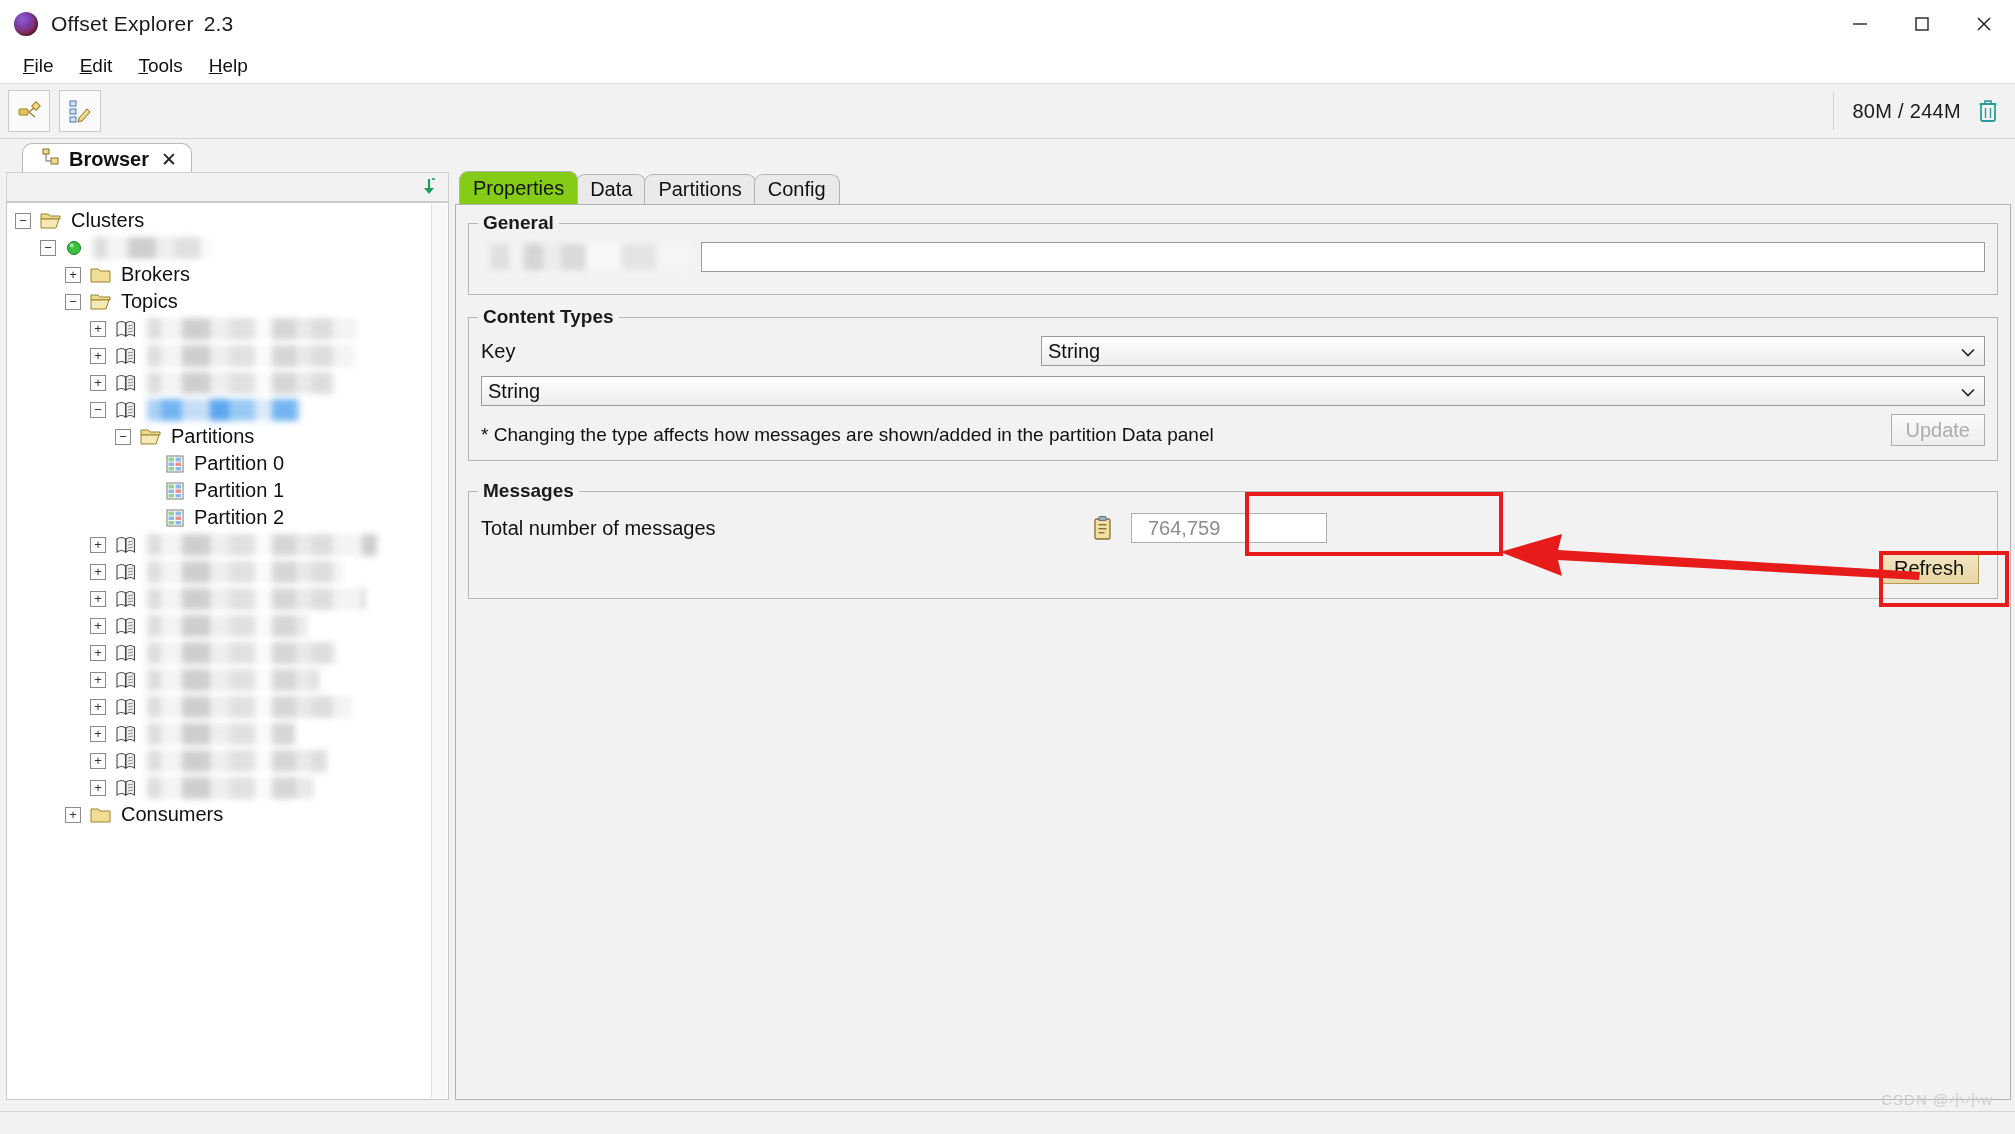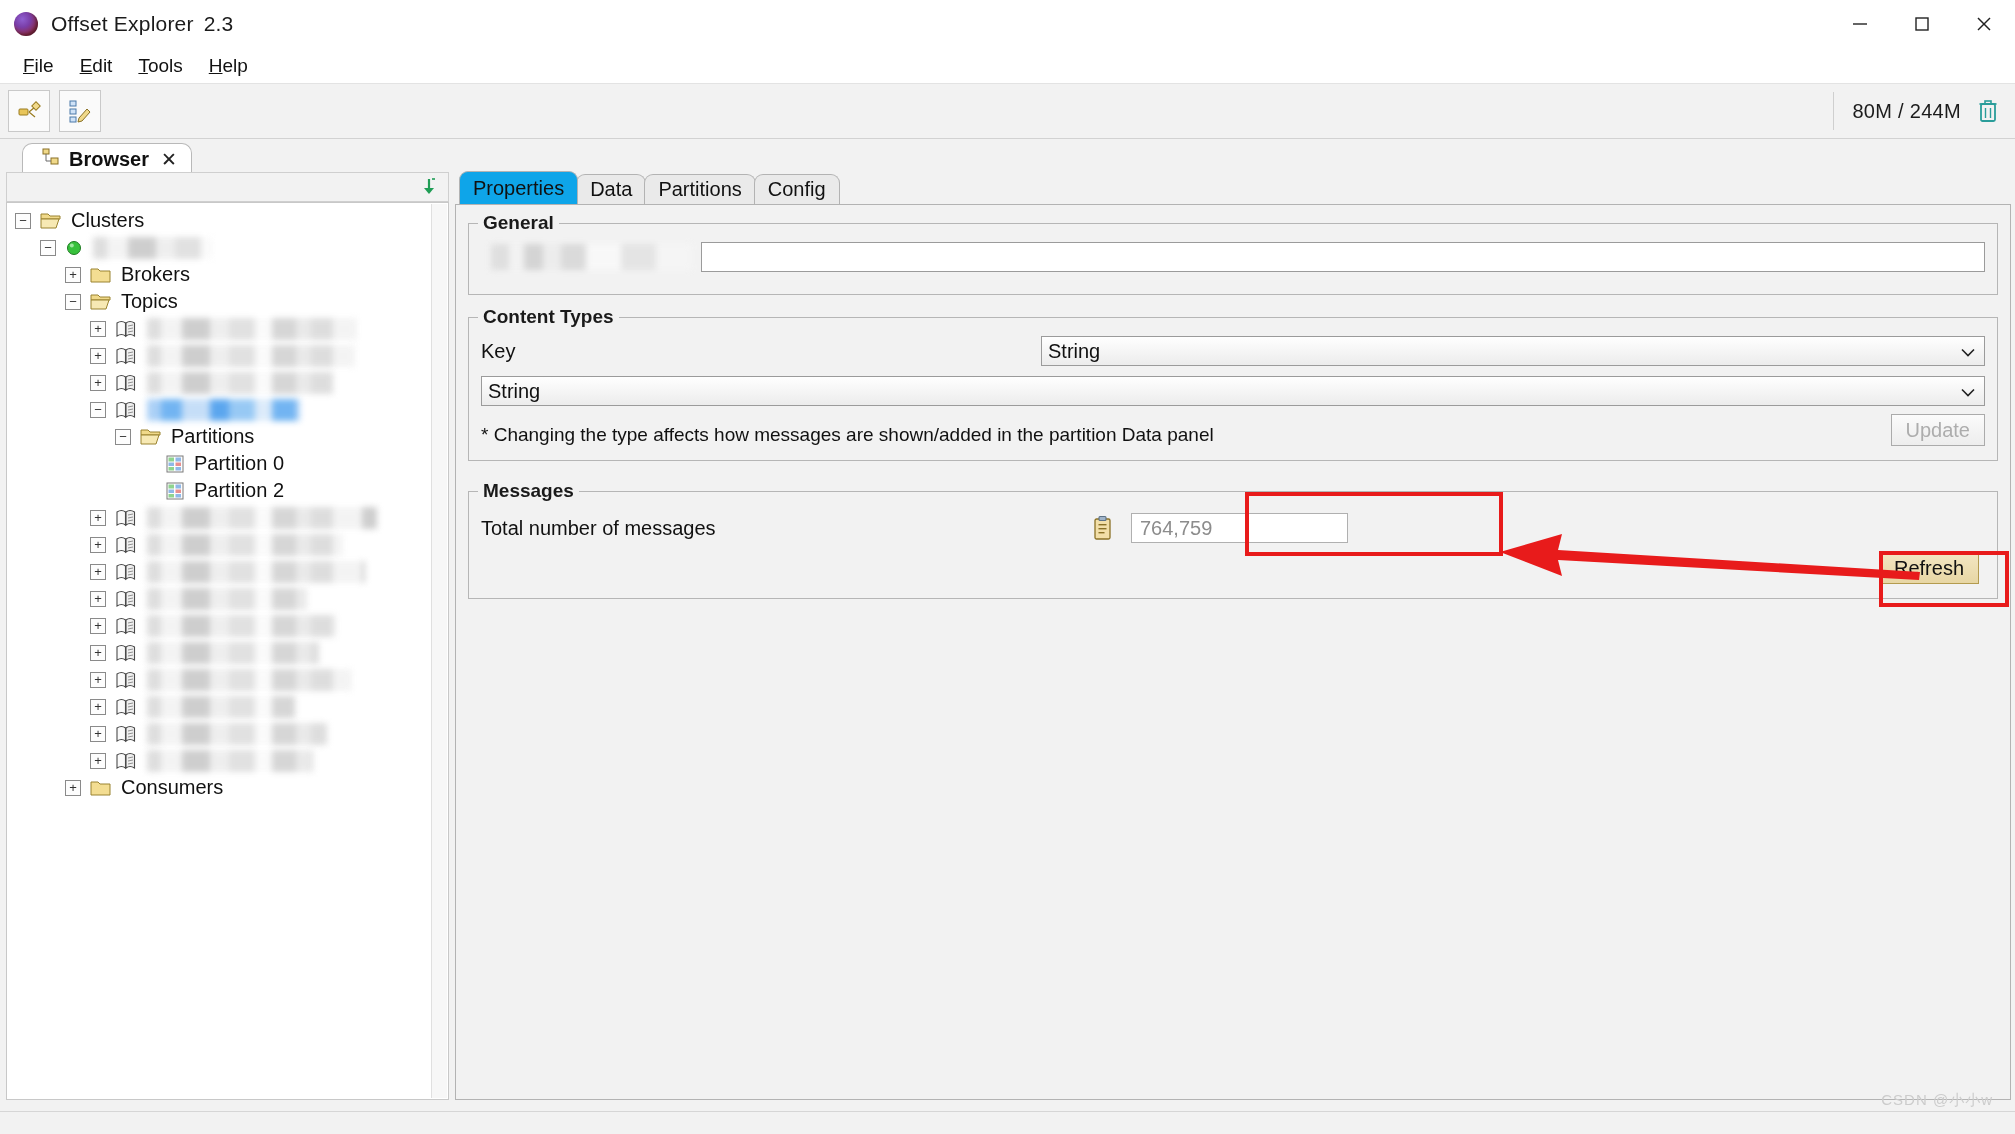--- a/index.html
+++ b/index.html
@@ -218,21 +218,21 @@
     border: 1px solid #b3b3b3;
     border-bottom: none;
     border-radius: 9px 9px 0 0;
     display: flex; align-items: center;
     font-size: 20px;
     color: #111;
     margin-right: -2px;
     box-sizing: border-box;
   }
   .tab.active {
-    background: #0ea5e9;
+    background: #84cc16;
     height: 33px;
     font-weight: normal;
     z-index: 3;
   }
   .tab-content {
     flex: 1;
     background: #f2f2f2;
     border: 1px solid #b3b3b3;
     position: relative;
     padding: 10px 12px;
@@ -318,26 +318,26 @@
     display: flex;
     align-items: center;
     height: 40px;
   }
   .msg-value-wrap {
     display: flex; align-items: center;
     flex: 1;
   }
   .clip-icon { margin: 0 16px 0 50px; display:flex; }
   .msg-input {
-    width: 217px;
+    width: 196px;
     height: 30px;
     border: 1px solid #b0b0b0;
     background: #ffffff;
     display: flex; align-items: center;
-    padding-left: 8px;
+    padding-left: 16px;
     font-size: 20px;
     color: #8c8c8c;
     box-sizing: border-box;
   }
   .refresh-row {
     display: flex;
     justify-content: flex-end;
     padding-right: 6px;
     margin-top: 4px;
   }
@@ -625,20 +625,40 @@
               <svg width="20" height="20" viewBox="0 0 20 20">
                 <rect x="2" y="2" width="16" height="16" fill="#fdfdfd" stroke="#7a7a7a" stroke-width="1"></rect>
                 <rect x="3.5" y="3.5" width="5.5" height="4" fill="#8fd48f"></rect>
                 <rect x="10.5" y="3.5" width="5.5" height="4" fill="#8fb8e8"></rect>
                 <rect x="3.5" y="8.5" width="5.5" height="3.5" fill="#8fb8e8"></rect>
                 <rect x="10.5" y="8.5" width="5.5" height="3.5" fill="#e88f8f"></rect>
                 <rect x="3.5" y="13" width="5.5" height="3.5" fill="#8fd48f"></rect>
                 <rect x="10.5" y="13" width="5.5" height="3.5" fill="#8fb8e8"></rect>
               </svg>
             </span>
+            <span class="lbl">Partition 1</span>
+          </div>
+          <div class="row">
+            <span class="guide" style="margin-left: 9px;"></span>
+            <span class="guide" style="margin-left: 9px;"></span>
+            <span class="guide" style="margin-left: 9px;"></span>
+            <span class="guide" style="margin-left: 9px;"></span>
+            <span class="guide" style="margin-left: 9px;"></span>
+            <span class="exp none" style="margin-left: 8px;"></span>
+            <span class="ico">
+              <svg width="20" height="20" viewBox="0 0 20 20">
+                <rect x="2" y="2" width="16" height="16" fill="#fdfdfd" stroke="#7a7a7a" stroke-width="1"></rect>
+                <rect x="3.5" y="3.5" width="5.5" height="4" fill="#8fd48f"></rect>
+                <rect x="10.5" y="3.5" width="5.5" height="4" fill="#8fb8e8"></rect>
+                <rect x="3.5" y="8.5" width="5.5" height="3.5" fill="#8fb8e8"></rect>
+                <rect x="10.5" y="8.5" width="5.5" height="3.5" fill="#e88f8f"></rect>
+                <rect x="3.5" y="13" width="5.5" height="3.5" fill="#8fd48f"></rect>
+                <rect x="10.5" y="13" width="5.5" height="3.5" fill="#8fb8e8"></rect>
+              </svg>
+            </span>
             <span class="lbl">Partition 2</span>
           </div>
           <div class="row">
             <span class="guide" style="margin-left: 9px;"></span>
             <span class="guide" style="margin-left: 9px;"></span>
             <span class="guide" style="margin-left: 9px;"></span>
             <span class="exp" style="margin-left: 8px;">+</span>
             <span class="ico">
               <svg width="22" height="20" viewBox="0 0 22 20">
                 <path d="M2 4 C5 2, 8 2, 10.5 4 L10.5 17 C8 15, 5 15, 2 17 Z" fill="#fafafa" stroke="#4a4a4a" stroke-width="1.1"></path>

